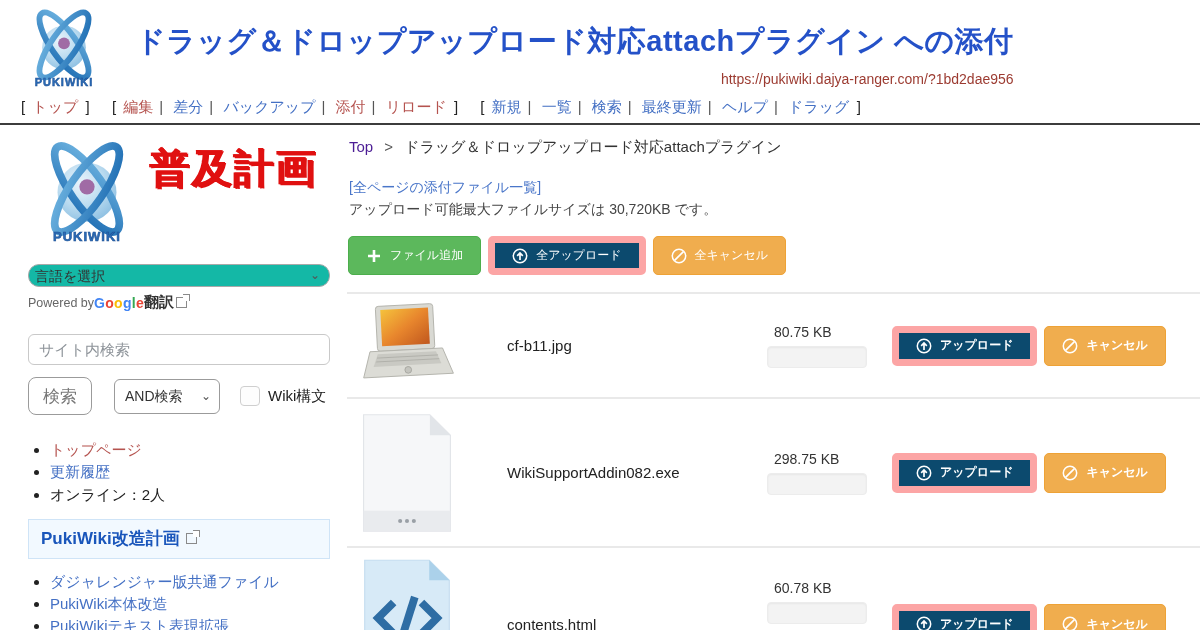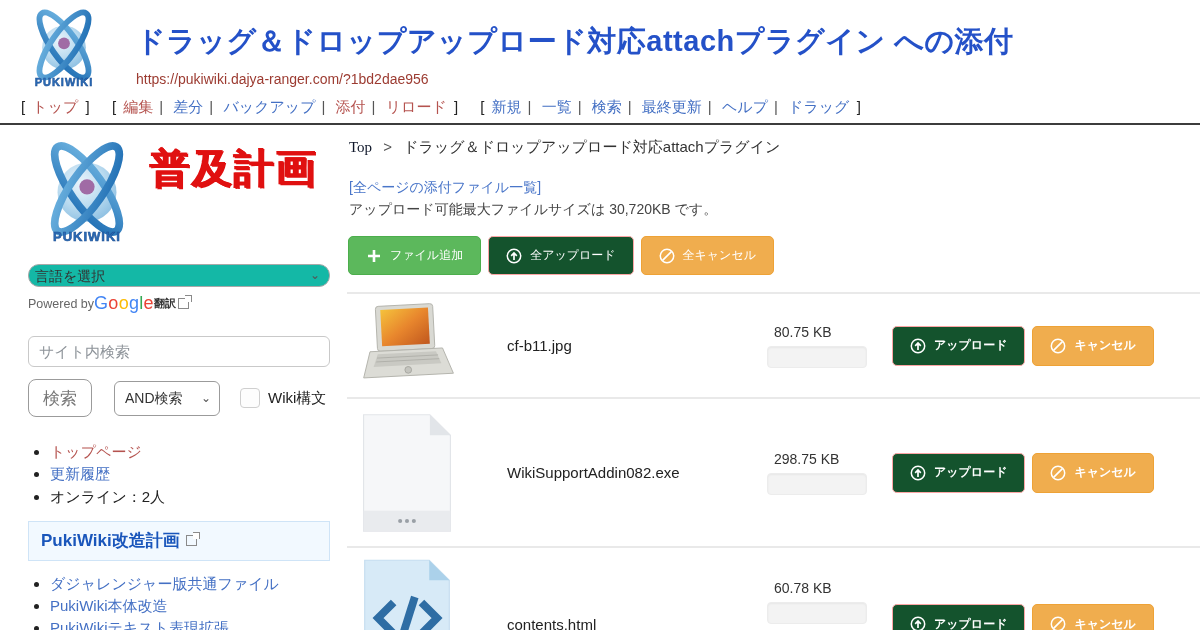--- a/index.html
+++ b/index.html
@@ -7,21 +7,21 @@
     font-family:"Liberation Sans","DejaVu Sans",sans-serif; color:#333; }
 
   
   .header { position:relative; height:96px; padding:8px 0 0 18px; display:flex; }
   .atom-wrap { width:92px; text-align:center; }
   .atom-svg { width:86px; height:74px; display:block; margin:0 auto; }
   .brand-text { font-size:11px; font-weight:bold; color:#2b6cb8; letter-spacing:1px;
     -webkit-text-stroke:0.5px #1c4f93; margin-top:-6px; }
   .head-main { padding:14px 0 0 26px; }
   .page-title { font-size:29px; font-weight:bold; color:#2451c8; letter-spacing:0.5px; }
-  .page-url { margin-top:9px; font-size:14px; color:#9c3b31; }
+  .page-url { margin-top:9px; font-size:14px; color:#9c3b31;text-align:right; }
 
   
   .navbar { padding:2px 0 6px 18px; font-size:15px; color:#222; }
   .nav-group { margin-right:12px; }
   .nav-sep { color:#555; margin:0 6px; }
   .nav-bracket { color:#222; margin:0 3px; }
   a.navlink { text-decoration:none; cursor:pointer; }
   .lk-red { color:#b5534f; }
   .lk-blue { color:#4470c4; }
   .top-divider { height:2px; background:#3c3c3c; width:1200px; }
@@ -42,22 +42,22 @@
   .w-blue { color:#2a2ab8; text-shadow:1px 1px 0 #2a2ab8, -1px 0 0 #2a2ab8; }
   .w-red  { color:#e01010; text-shadow:1px 1px 0 #e01010, -1px 0 0 #e01010; }
 
   select.lang { width:302px; height:23px; margin-top:20px; font-size:14px; color:#333;
     border:1px solid #a9a9a9; border-radius:11px; padding:0 6px; background:#14b8a6;
     appearance:none; -webkit-appearance:none; }
   .sel-wrap { position:relative; width:302px; }
   .sel-wrap .chev { position:absolute; right:10px; top:24px; font-size:12px; color:#555; pointer-events:none; }
 
   .powered { margin-top:6px; font-size:12.5px; color:#666; display:flex; align-items:center; gap:0; }
-  .g-word { font-weight:normal; font-size:18px; letter-spacing:0.3px; }
-  .honyaku { font-weight:bold; color:#333; font-size:11px; }
+  .g-word { font-weight:bold; font-size:14px; letter-spacing:0.3px; }
+  .honyaku { font-weight:bold; color:#333; font-size:15px; }
   .ext-ico { display:inline-block; width:11px; height:11px; border:1.4px solid #8a8a8a; position:relative; margin-left:2px; }
   .ext-ico::after { content:""; position:absolute; right:-4px; top:-4px; width:6px; height:6px;
     border-top:1.4px solid #8a8a8a; border-right:1.4px solid #8a8a8a; background:#fff; }
 
   input.site-search { width:302px; height:31px; margin-top:22px; border:1px solid #c9c9c9;
     border-radius:6px; font-size:15px; padding:0 10px; color:#333; }
   input.site-search::placeholder { color:#8d9399; }
 
   .search-row { margin-top:12px; display:flex; align-items:center; }
   button.search-btn { width:64px; height:38px; background:#fff; border:1px solid #9b9b9b;
@@ -75,32 +75,32 @@
   ul.side-list li { margin-bottom:1px; }
   ul.side-list a { text-decoration:none; cursor:pointer; }
   .plain-item { color:#222; }
 
   .featured-box { margin-top:14px; width:302px; background:#f2f9ff; border:1px solid #cfe4f7;
     padding:7px 10px 8px 12px; }
   .featured-box a { font-size:17px; font-weight:bold; color:#1a56bb; text-decoration:none; cursor:pointer; }
 
   
   .breadcrumb { font-size:15px; color:#333; padding-left:2px; }
-  .breadcrumb a { color:#0f172a; text-decoration:none; cursor:pointer;font-family:Liberation Serif, serif; }
+  .breadcrumb a { color:#4c1d95; text-decoration:none; cursor:pointer; }
   .crumb-sep { color:#555; margin:0 7px; }
   .attach-link { display:block; margin-top:22px; font-size:14px; color:#4a76c9; text-decoration:none; cursor:pointer; padding-left:2px; }
   .maxsize { margin-top:4px; font-size:14px; color:#444; padding-left:2px; }
 
   .action-row { margin-top:17px; display:flex; gap:7px; padding-left:1px; }
   .btn { display:inline-flex; align-items:center; justify-content:center; gap:8px;
     height:39px; border:none; border-radius:5px; color:#fff; font-size:12px;
     padding:0 17px; cursor:pointer; font-family:inherit; }
   .btn svg { width:16px; height:16px; }
   .btn-green { background:#5cb85c; border:1px solid #4cae4c; }
-  .btn-blue { background:#14532d; border:1px solid #fca5a5; }
+  .btn-blue { background:#0c4a6e; border:7px solid #fca5a5; }
   .btn-orange { background:#f0ad4e; border:1px solid #eea236; }
 
   .file-table { margin-top:17px; }
   .file-row { display:flex; align-items:center; border-top:2px solid #e9e9e9; padding-left:10px; }
   .row-1 { height:105px; }
   .row-2 { height:149px; }
   .row-3 { height:120px; }
   .file-icon { width:100px; display:flex; justify-content:center; align-items:center; }
   .file-name { width:260px; margin-left:50px; font-size:15px; color:#222; overflow:hidden; }
   .file-stats { width:112px; }

